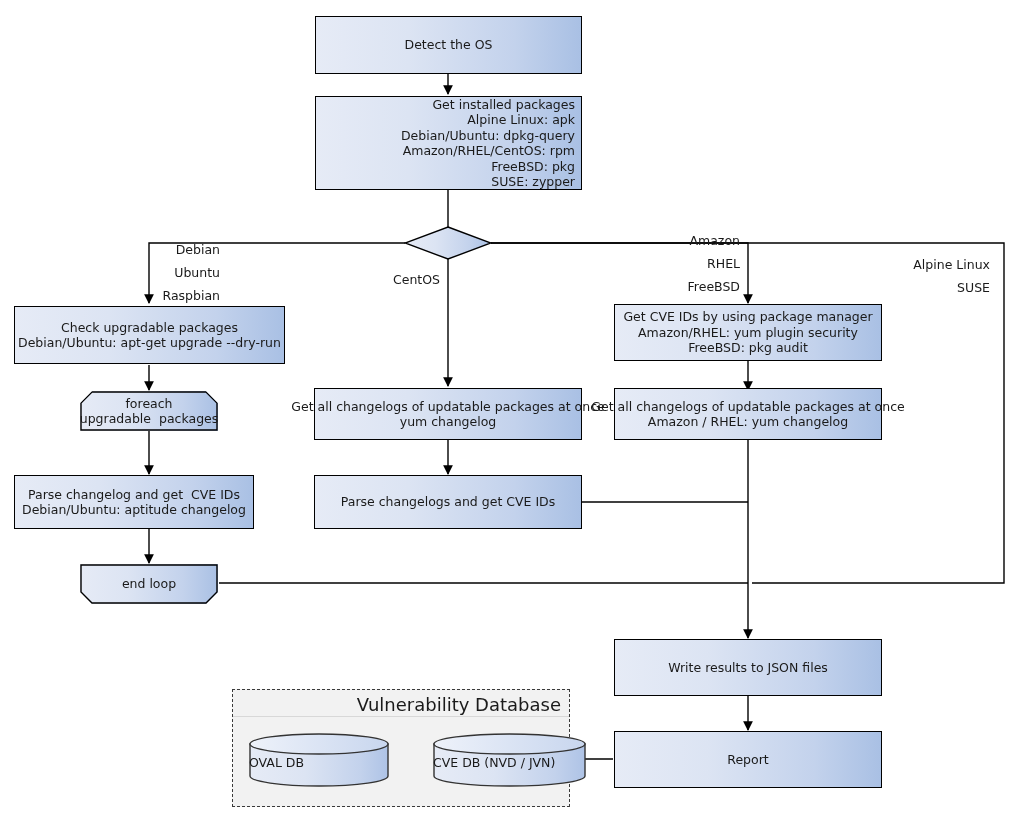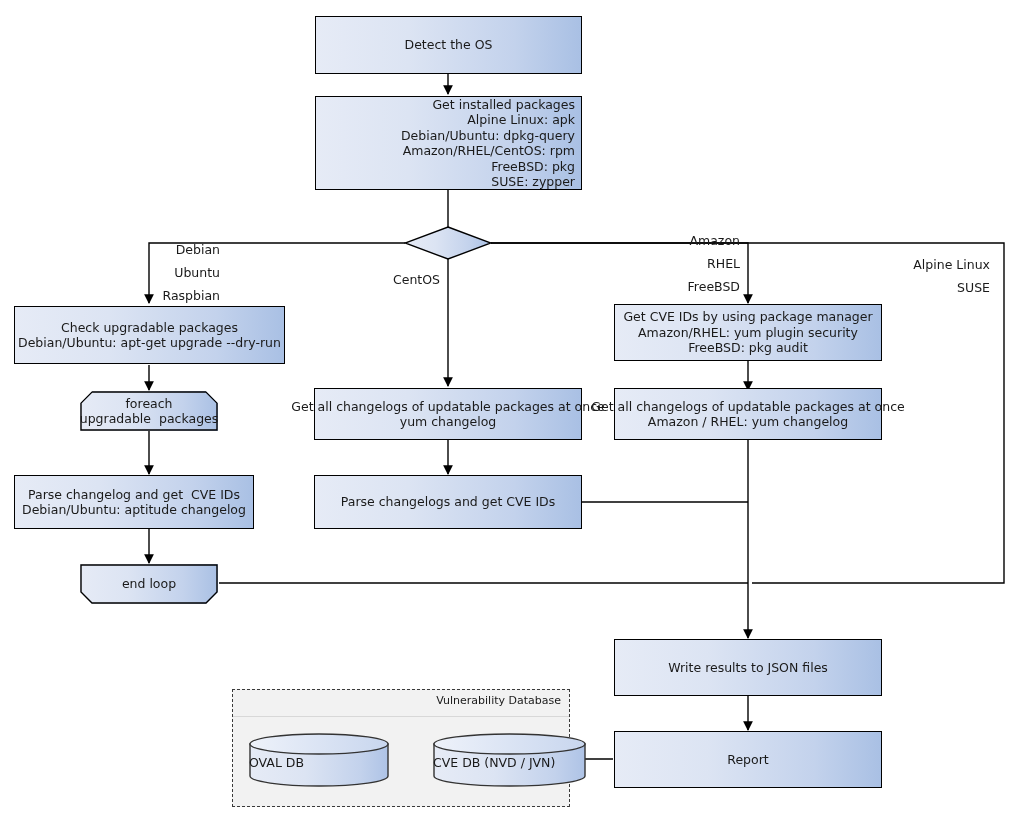--- a/index.html
+++ b/index.html
@@ -114,21 +114,21 @@
   .group-box {
     position: absolute;
     box-sizing: border-box;
     border: 1.6px dashed #3a3a3a;
     background: #f2f2f2;
   }
   .group-title {
     position: absolute;
     right: 8px;
     top: 4px;
-    font-size: 11px;
+    font-size: 18px;
     color: #1a1a1a;
     white-space: pre;
   }
   .group-header-rule {
     position: absolute;
     left: 0; right: 0;
     top: 26px;
     height: 1px;
     background: #d8d8d8;
   }

